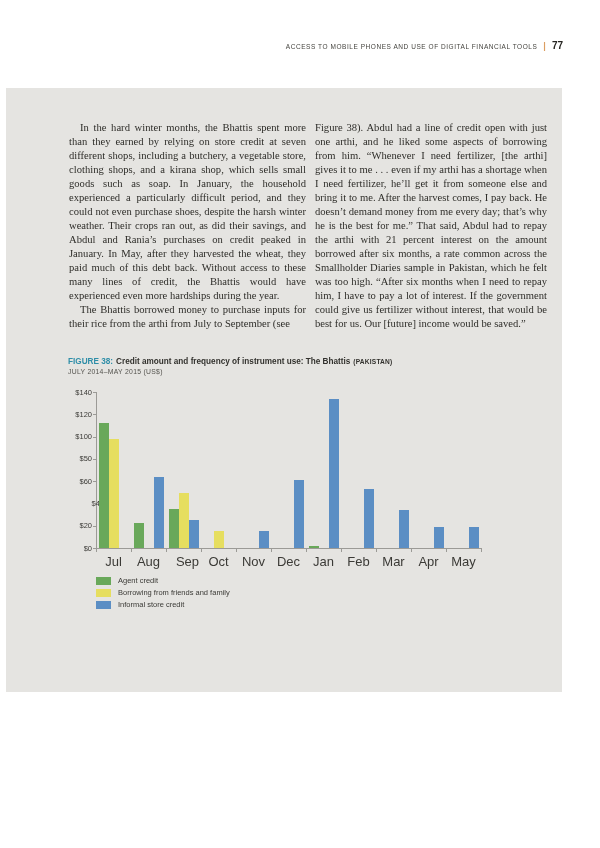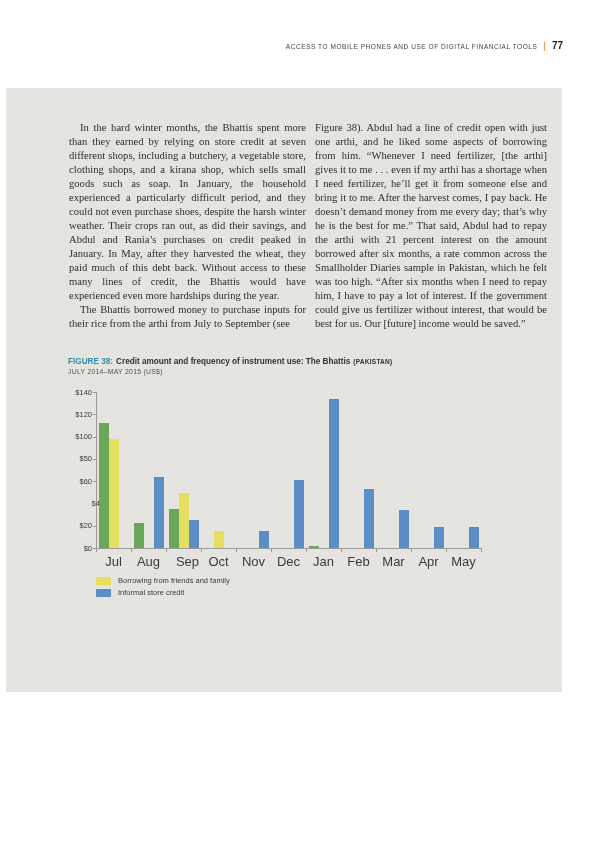--- a/index.html
+++ b/index.html
@@ -126,20 +126,24 @@
           <div style="left: 330.5px; top: 118px; width: 10px; height: 38px; background: rgb(91, 142, 196);"></div>
           <div class="xlab" style="left: 308px; top: 162px;">Mar</div>
           <div style="left: 365.5px; top: 135px; width: 10px; height: 21px; background: rgb(91, 142, 196);"></div>
           <div class="xlab" style="left: 343px; top: 162px;">Apr</div>
           <div style="left: 400.5px; top: 135px; width: 10px; height: 21px; background: rgb(91, 142, 196);"></div>
           <div class="xlab" style="left: 378px; top: 162px;">May</div>
         </div>
 
       <div class="legend" id="legend">
           <div class="legend-row">
+            <div class="legend-swatch" style="background: rgb(105, 168, 90);"></div>
+            <div class="legend-label">Agent credit</div>
+          </div>
+          <div class="legend-row">
             <div class="legend-swatch" style="background: rgb(230, 222, 95);"></div>
             <div class="legend-label">Borrowing from friends and family</div>
           </div>
           <div class="legend-row">
             <div class="legend-swatch" style="background: rgb(91, 142, 196);"></div>
             <div class="legend-label">Informal store credit</div>
           </div>
         </div>
     </div>
 

